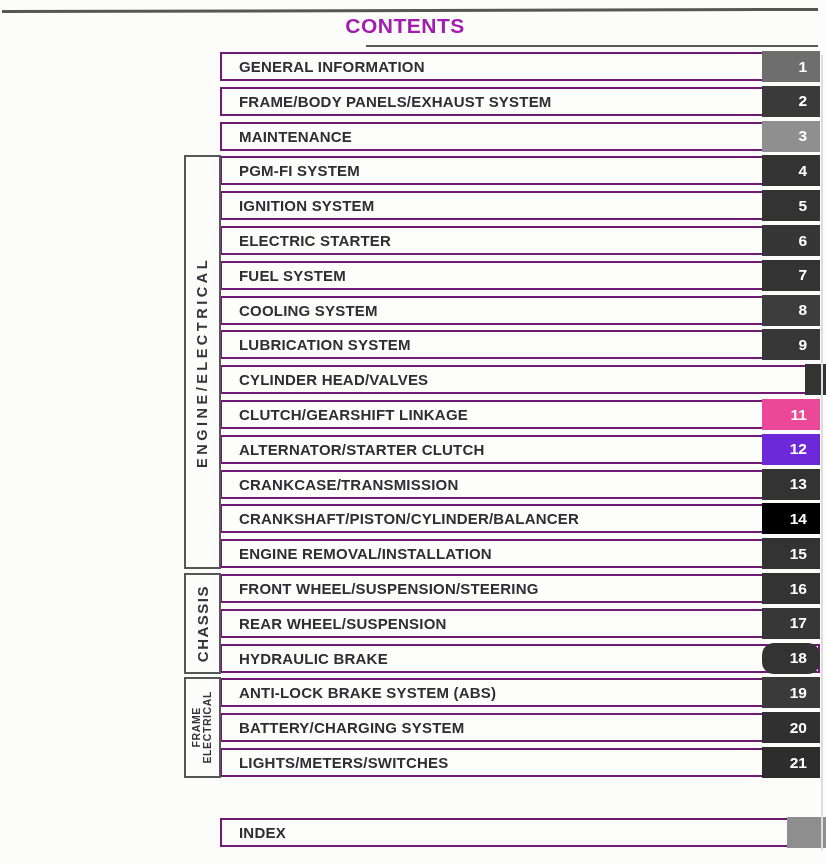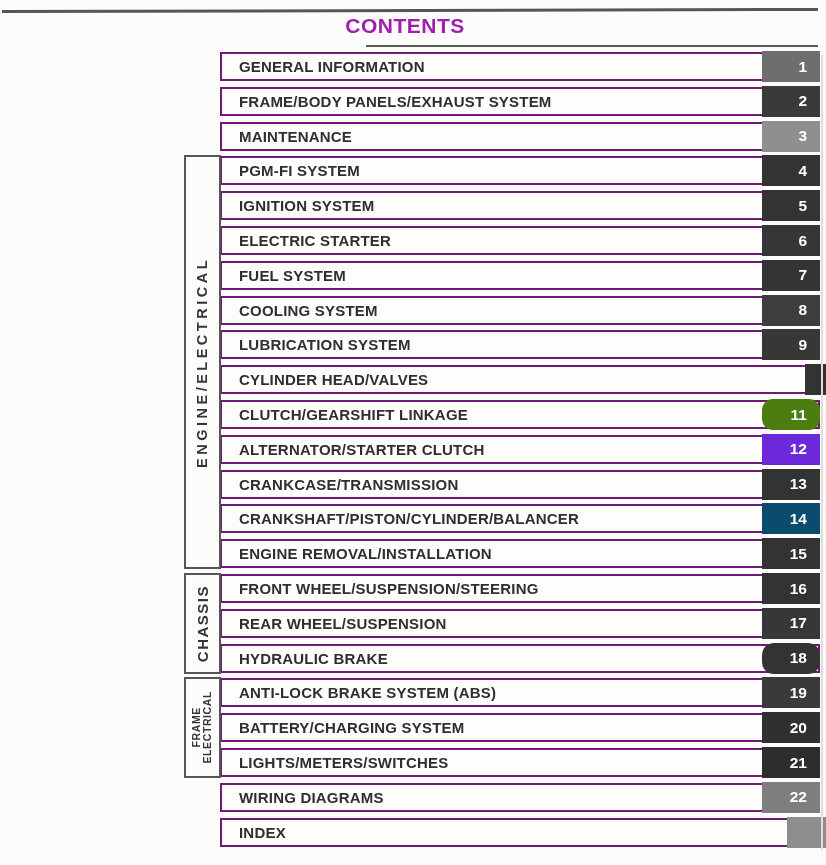--- a/index.html
+++ b/index.html
@@ -175,21 +175,21 @@
           <span class="chapter-label">CYLINDER HEAD/VALVES</span>
         </div>
         <div class="tab" style="background: rgb(51, 51, 51);">
           <span class="chapter-number">10</span>
         </div>
       </div>
       <div class="toc-row" style="top: 348px;">
         <div class="row-box">
           <span class="chapter-label">CLUTCH/GEARSHIFT LINKAGE</span>
         </div>
-        <div class="tab" style="background: #4d7c0f; border-radius: 11px;">
+        <div class="tab" style="background: #ec4899;">
           <span class="chapter-number">11</span>
         </div>
       </div>
       <div class="toc-row" style="top: 382.8px;">
         <div class="row-box">
           <span class="chapter-label">ALTERNATOR/STARTER CLUTCH</span>
         </div>
         <div class="tab" style="background: #6d28d9;">
           <span class="chapter-number">12</span>
         </div>
@@ -199,21 +199,21 @@
           <span class="chapter-label">CRANKCASE/TRANSMISSION</span>
         </div>
         <div class="tab" style="background: rgb(51, 51, 51);">
           <span class="chapter-number">13</span>
         </div>
       </div>
       <div class="toc-row" style="top: 452.4px;">
         <div class="row-box">
           <span class="chapter-label">CRANKSHAFT/PISTON/CYLINDER/BALANCER</span>
         </div>
-        <div class="tab" style="background: #0c4a6e;">
+        <div class="tab" style="background: #000000;">
           <span class="chapter-number">14</span>
         </div>
       </div>
       <div class="toc-row" style="top: 487.2px;">
         <div class="row-box">
           <span class="chapter-label">ENGINE REMOVAL/INSTALLATION</span>
         </div>
         <div class="tab" style="background: rgb(51, 51, 51);">
           <span class="chapter-number">15</span>
         </div>
@@ -257,28 +257,20 @@
         <div class="tab" style="background: rgb(48, 48, 48);">
           <span class="chapter-number">20</span>
         </div>
       </div>
       <div class="toc-row" style="top: 696px;">
         <div class="row-box">
           <span class="chapter-label">LIGHTS/METERS/SWITCHES</span>
         </div>
         <div class="tab" style="background: rgb(45, 45, 45);">
           <span class="chapter-number">21</span>
-        </div>
-      </div>
-      <div class="toc-row" style="top: 730.8px;">
-        <div class="row-box">
-          <span class="chapter-label">WIRING DIAGRAMS</span>
-        </div>
-        <div class="tab" style="background: rgb(126, 126, 126);">
-          <span class="chapter-number">22</span>
         </div>
       </div>
       <div class="toc-row" style="top: 765.6px; padding-left: 25px;">
         <div class="row-box">
           <span class="chapter-label">INDEX</span>
         </div>
         <div class="tab" style="background: rgb(142, 142, 142);">
           <span class="chapter-number"></span>
         </div>
       </div>

